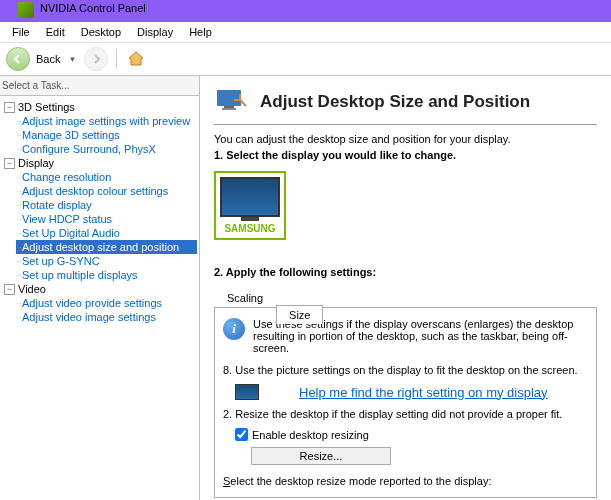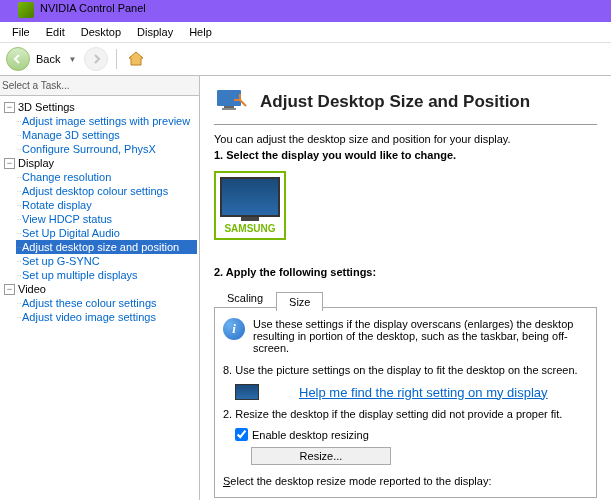--- a/index.html
+++ b/index.html
@@ -34,21 +34,21 @@
     .page-title { font-size: 17px; font-weight: 600; color: #222; }
     .hr { border-bottom: 1px solid #999; margin: 2px 0 8px 0; }
     .intro { font-size: 11px; margin-bottom: 4px; }
     .section-title { font-weight: bold; font-size: 11px; margin-bottom: 10px; }
     .display-sel { display: inline-block; text-align: center; border: 2px solid #76b900; padding: 4px; }
     .monitor-icon { width: 60px; height: 40px; background: linear-gradient(180deg, #1a4a7a 0%, #2a6aaa 100%); border: 2px solid #333; margin: 0 auto 2px; position: relative; }
     .monitor-icon::after { content: ""; position: absolute; bottom: -6px; left: 50%; transform: translateX(-50%); width: 18px; height: 4px; background: #444; }
     .display-name { color: #76b900; font-size: 10px; font-weight: 600; margin-top: 6px; }
     .tabs { display: flex; border-bottom: 1px solid #aaa; margin-top: 8px; }
     .tab { padding: 3px 12px; font-size: 11px; border: 1px solid transparent; border-bottom: none; cursor: pointer; }
-    .tab.active { border-color: #aaa; background: #fff; position: relative; top: 4px; }
+    .tab.active { border-color: #aaa; background: #fff; position: relative; top: 17px; }
     .tab-body { padding: 10px 8px; border: 1px solid #aaa; border-top: none; }
     .info-row { display: flex; gap: 8px; margin-bottom: 10px; }
     .info-icon { width: 22px; height: 22px; flex-shrink: 0; border-radius: 50%; background: radial-gradient(circle at 30% 30%, #6ab0f0, #2a6fc9); color: #fff; display: flex; align-items: center; justify-content: center; font-weight: bold; font-style: italic; font-family: Georgia, serif; font-size: 13px; }
     .step { margin: 8px 0; font-size: 11px; }
     .step-link { display: flex; align-items: center; gap: 6px; margin: 6px 0 6px 12px; }
     .step-link a { color: #0066cc; text-decoration: underline; font-size: 13px; margin-left: 34px; }
     .small-monitor { width: 24px; height: 16px; background: linear-gradient(180deg, #1a4a7a 0%, #2a6aaa 100%); border: 1px solid #333; }
     .checkbox-row { display: flex; align-items: center; gap: 4px; margin: 6px 0 6px 12px; }
     .resize-btn { margin-left: 28px; padding: 2px 20px; font-size: 11px; background: #f0f0f0; border: 1px solid #aaa; min-width: 140px; text-align: center; cursor: pointer; }
     .select-row { margin-top: 10px; }
@@ -120,21 +120,21 @@
             <div class="tree-item">Set up G-SYNC</div>
             <div class="tree-item">Set up multiple displays</div>
           </div>
         </div>
         <div class="tree-node">
           <div class="tree-label category">
             <span class="tree-toggle">−</span>
             <span>Video</span>
           </div>
           <div class="tree-children">
-            <div class="tree-item">Adjust these colour settings</div>
+            <div class="tree-item">Adjust video provide settings</div>
             <div class="tree-item">Adjust video image settings</div>
           </div>
         </div>
       </div>
   </div>
 
   <div class="content">
     <div class="page-header">
       <svg class="page-icon" viewBox="0 0 36 36">
         <rect x="3" y="6" width="24" height="16" fill="#3a7ac0" rx="1"></rect>

